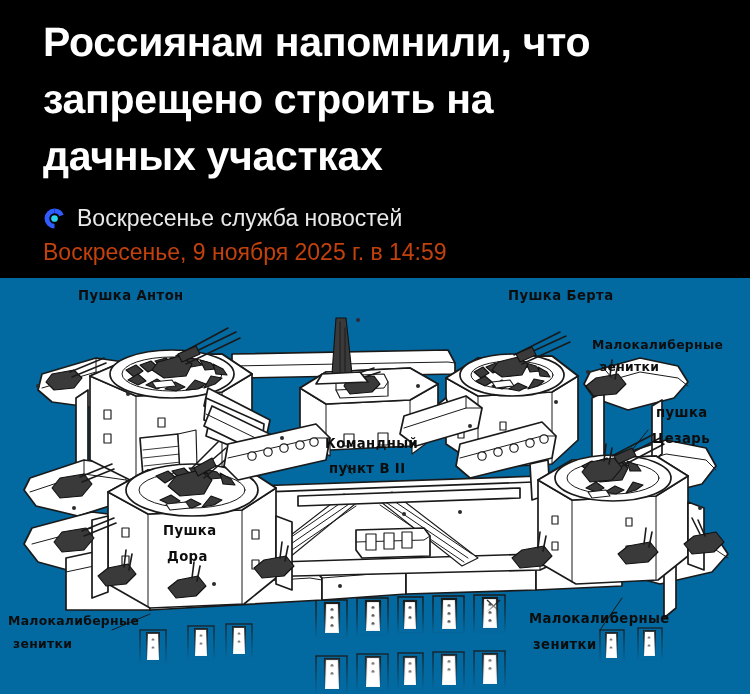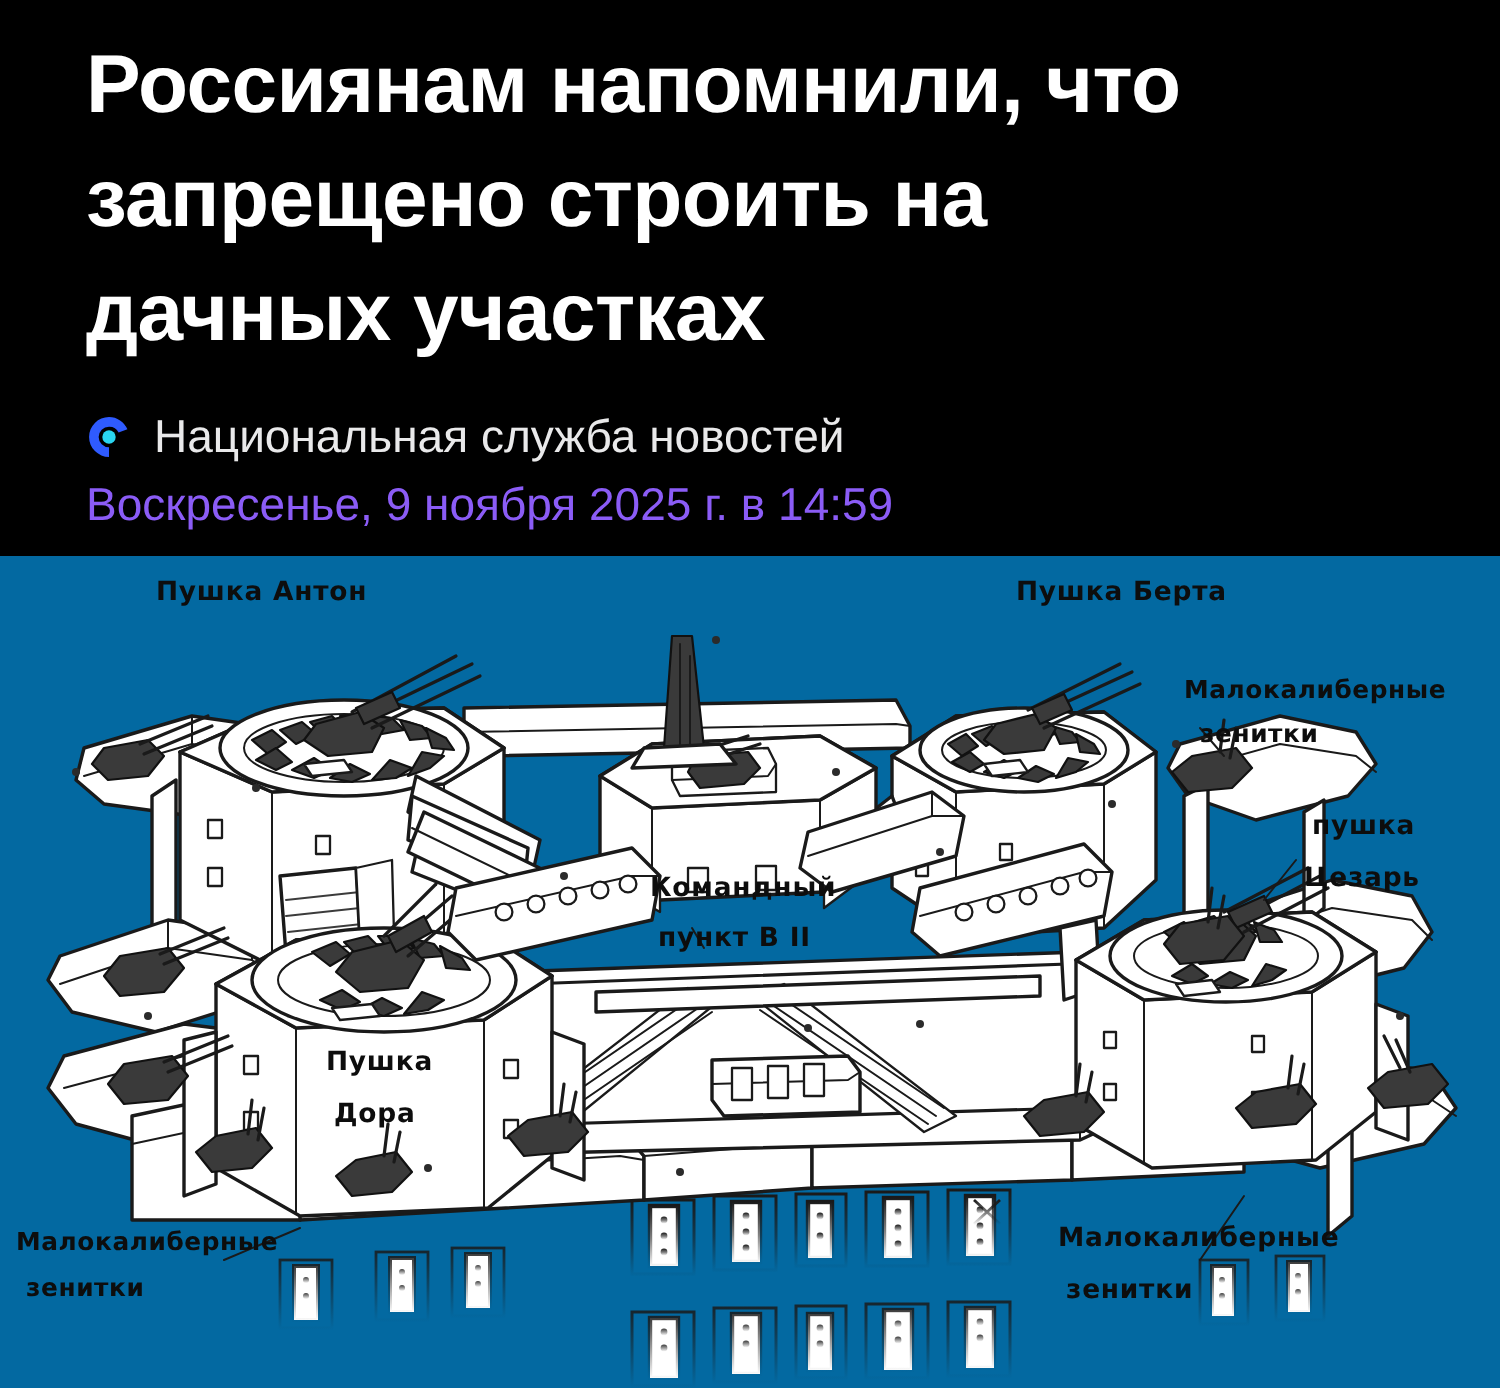--- a/index.html
+++ b/index.html
@@ -49,21 +49,21 @@
     margin-right: 11px;
     display: block;
   }
   #source-name {
     color: #e9e9ea;
     font-size: 23px;
     line-height: 28px;
     white-space: nowrap;
   }
   #timestamp {
-    color: #8b5cf6;
+    color: #c2410c;
     font-size: 23px;
     line-height: 28px;
     margin-top: 6px;
     white-space: nowrap;
   }
 
   
   #diagram-wrap {
     position: absolute;
     left: 0; top: 278px;
@@ -110,21 +110,21 @@
     <h1 id="headline">Россиянам напомнили, что
 запрещено строить на
 дачных участках</h1>
 
     <div id="source-row">
       <svg id="source-icon" viewBox="0 0 24 24">
         <path d="M12 1.6 A10.4 10.4 0 1 0 12 22.4 L12 17.4 A5.4 5.4 0 1 1 12 6.6 Z" fill="#2f5bff"></path>
         <path d="M12 1.6 A10.4 10.4 0 0 1 21.6 8.0 L17.0 9.6 A5.4 5.4 0 0 0 12 6.6 Z" fill="#2f5bff"></path>
         <circle cx="12" cy="12" r="3.5" fill="#2ad4f0"></circle>
       </svg>
-      <span id="source-name">Национальная служба новостей</span>
+      <span id="source-name">Воскресенье служба новостей</span>
     </div>
 
     <div id="timestamp">Воскресенье, 9 ноября 2025 г. в 14:59</div>
   </div>
 
   <div id="diagram-wrap">
     <svg id="diagram-svg" viewBox="0 0 750 416">
 
       <g>
         <defs>

